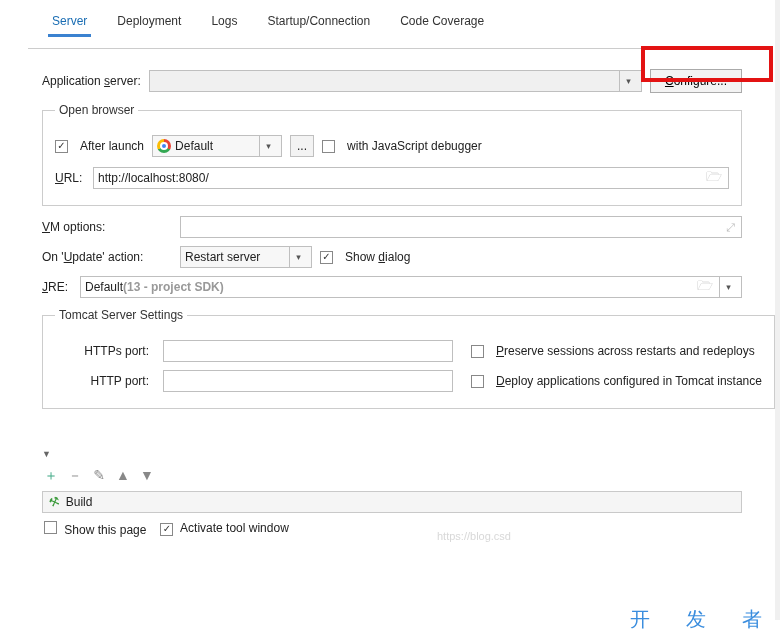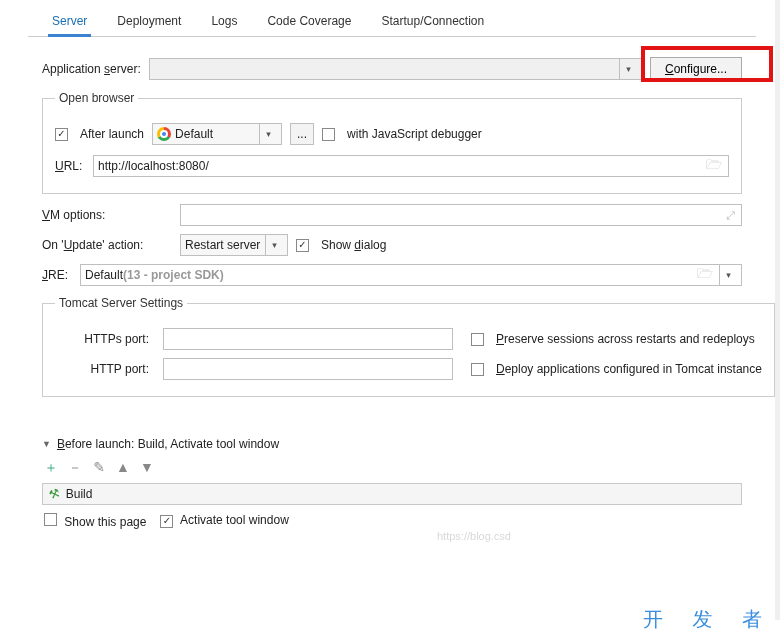--- a/index.html
+++ b/index.html
@@ -9,21 +9,21 @@
     color: #222;
     background: #fff;
     width: 784px;
     height: 639px;
     position: relative;
   }
   .panel { padding: 0 28px 0 28px; }
   .tabs {
     display: flex;
     gap: 22px;
-    padding: 10px 0 0 20px;
+    padding: 10px 0 12px 20px;
     border-bottom: 1px solid #ccc;
   }
   .tab {
     padding: 4px 4px 8px 4px;
     cursor: pointer;
     color: #333;
     position: relative;
   }
   .tab.active { color: #1a6db3; }
   .tab.active::after {
@@ -135,21 +135,21 @@
   }
   .bottom-opts { display: flex; gap: 14px; padding: 2px 2px 10px 2px; }
   .watermark1 {
     position: absolute; left: 430px; top: 530px;
     color: #d8d8d8; font-size: 11px;
     pointer-events: none;
     margin-left: 7px;
   }
   .watermark2 {
     position: absolute; right: 10px; bottom: 6px;
-    font-family: Liberation Sans, sans-serif;
+    font-family: Liberation Mono, monospace;
     text-align: right;
     pointer-events: none;
   }
   .watermark2 .cn { color: #3a8dde; font-size: 20px; letter-spacing: 12px; }
   .watermark2 .en { color: #3a8dde; font-size: 24px; font-weight: 500; }
   .watermark2 .en .blk { color: #000; }
   .chrome-icon {
     width: 14px; height: 14px; border-radius: 50%;
     background: conic-gradient(#ea4335 0 120deg,#34a853 120deg 240deg,#fbbc05 240deg 360deg);
     position: relative; margin-right:4px;
@@ -167,22 +167,22 @@
 <body>
 
 <div class="right-bars"></div>
 
 <div class="panel">
 
   <div class="tabs">
     <div class="tab active">Server</div>
     <div class="tab">Deployment</div>
     <div class="tab">Logs</div>
+    <div class="tab">Startup/Connection</div>
     <div class="tab">Code Coverage</div>
-    <div class="tab">Startup/Connection</div>
   </div>
 
   <div class="mainform">
 
     <div class="row" style="position:relative;">
       <span class="label">
         <span>Application </span><span class="u">s</span><span>erver:</span>
       </span>
       <div class="combo flex" style="background:#f0f0f0;">
         <span style="flex:1"></span>
@@ -226,21 +226,21 @@
       </span>
       <div class="txt flex" style="position:relative;">
         <span class="expand-icon" style="position:absolute; right:6px;">⤢</span>
       </div>
     </div>
 
     <div class="row">
       <span class="label" style="width:130px;">
         <span>On '</span><span class="u">U</span><span>pdate' action:</span>
       </span>
-      <div class="combo" style="width:108px;justify-content:flex-end;">
+      <div class="combo" style="width:132px;justify-content:flex-end;">
         <span>Restart server</span>
         <span style="flex:1"></span>
         <span class="combo-drop">▾</span>
       </div>
       <span class="chk checked"></span>
       <span class="label">
         <span>Show </span><span class="u">d</span><span>ialog</span>
       </span>
     </div>
 
@@ -275,23 +275,20 @@
           <span class="u">D</span><span>eploy applications configured in Tomcat instance</span>
         </span>
       </div>
     </fieldset>
 
   </div>
 
   <div class="before-section">
     <div class="before-header">
       <span class="tri">▼</span>
-      <span>
-        <span class="u">B</span><span>efore launch: Build, Activate tool window</span>
-      </span>
     </div>
     <div class="toolbar">
       <span class="tb enabled">＋</span>
       <span class="tb">－</span>
       <span class="tb">✎</span>
       <span class="tb">▲</span>
       <span class="tb">▼</span>
     </div>
     <div class="build-item">
       <span class="hammer">⚒</span>

